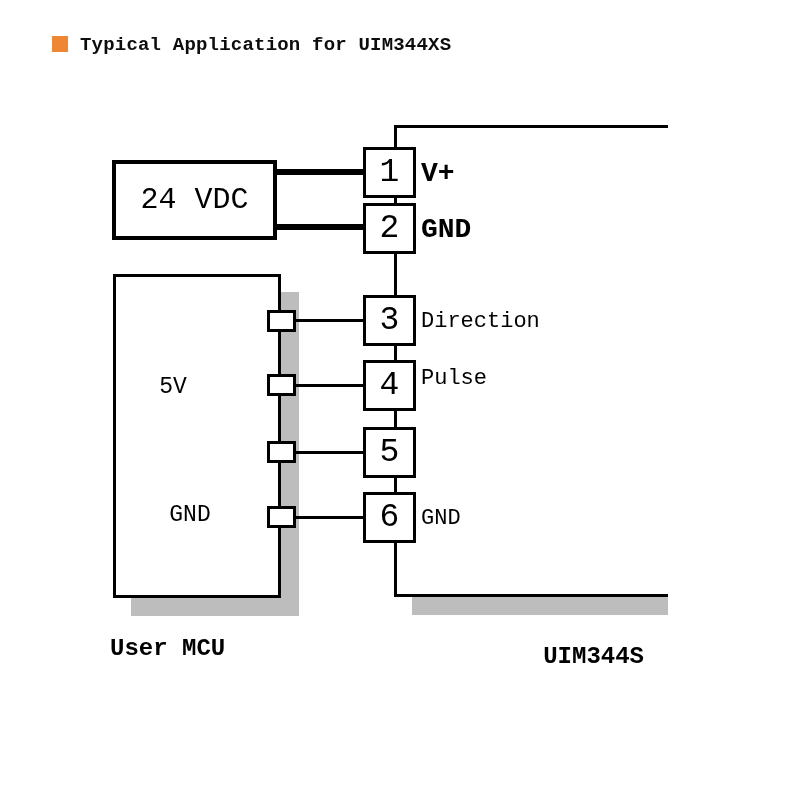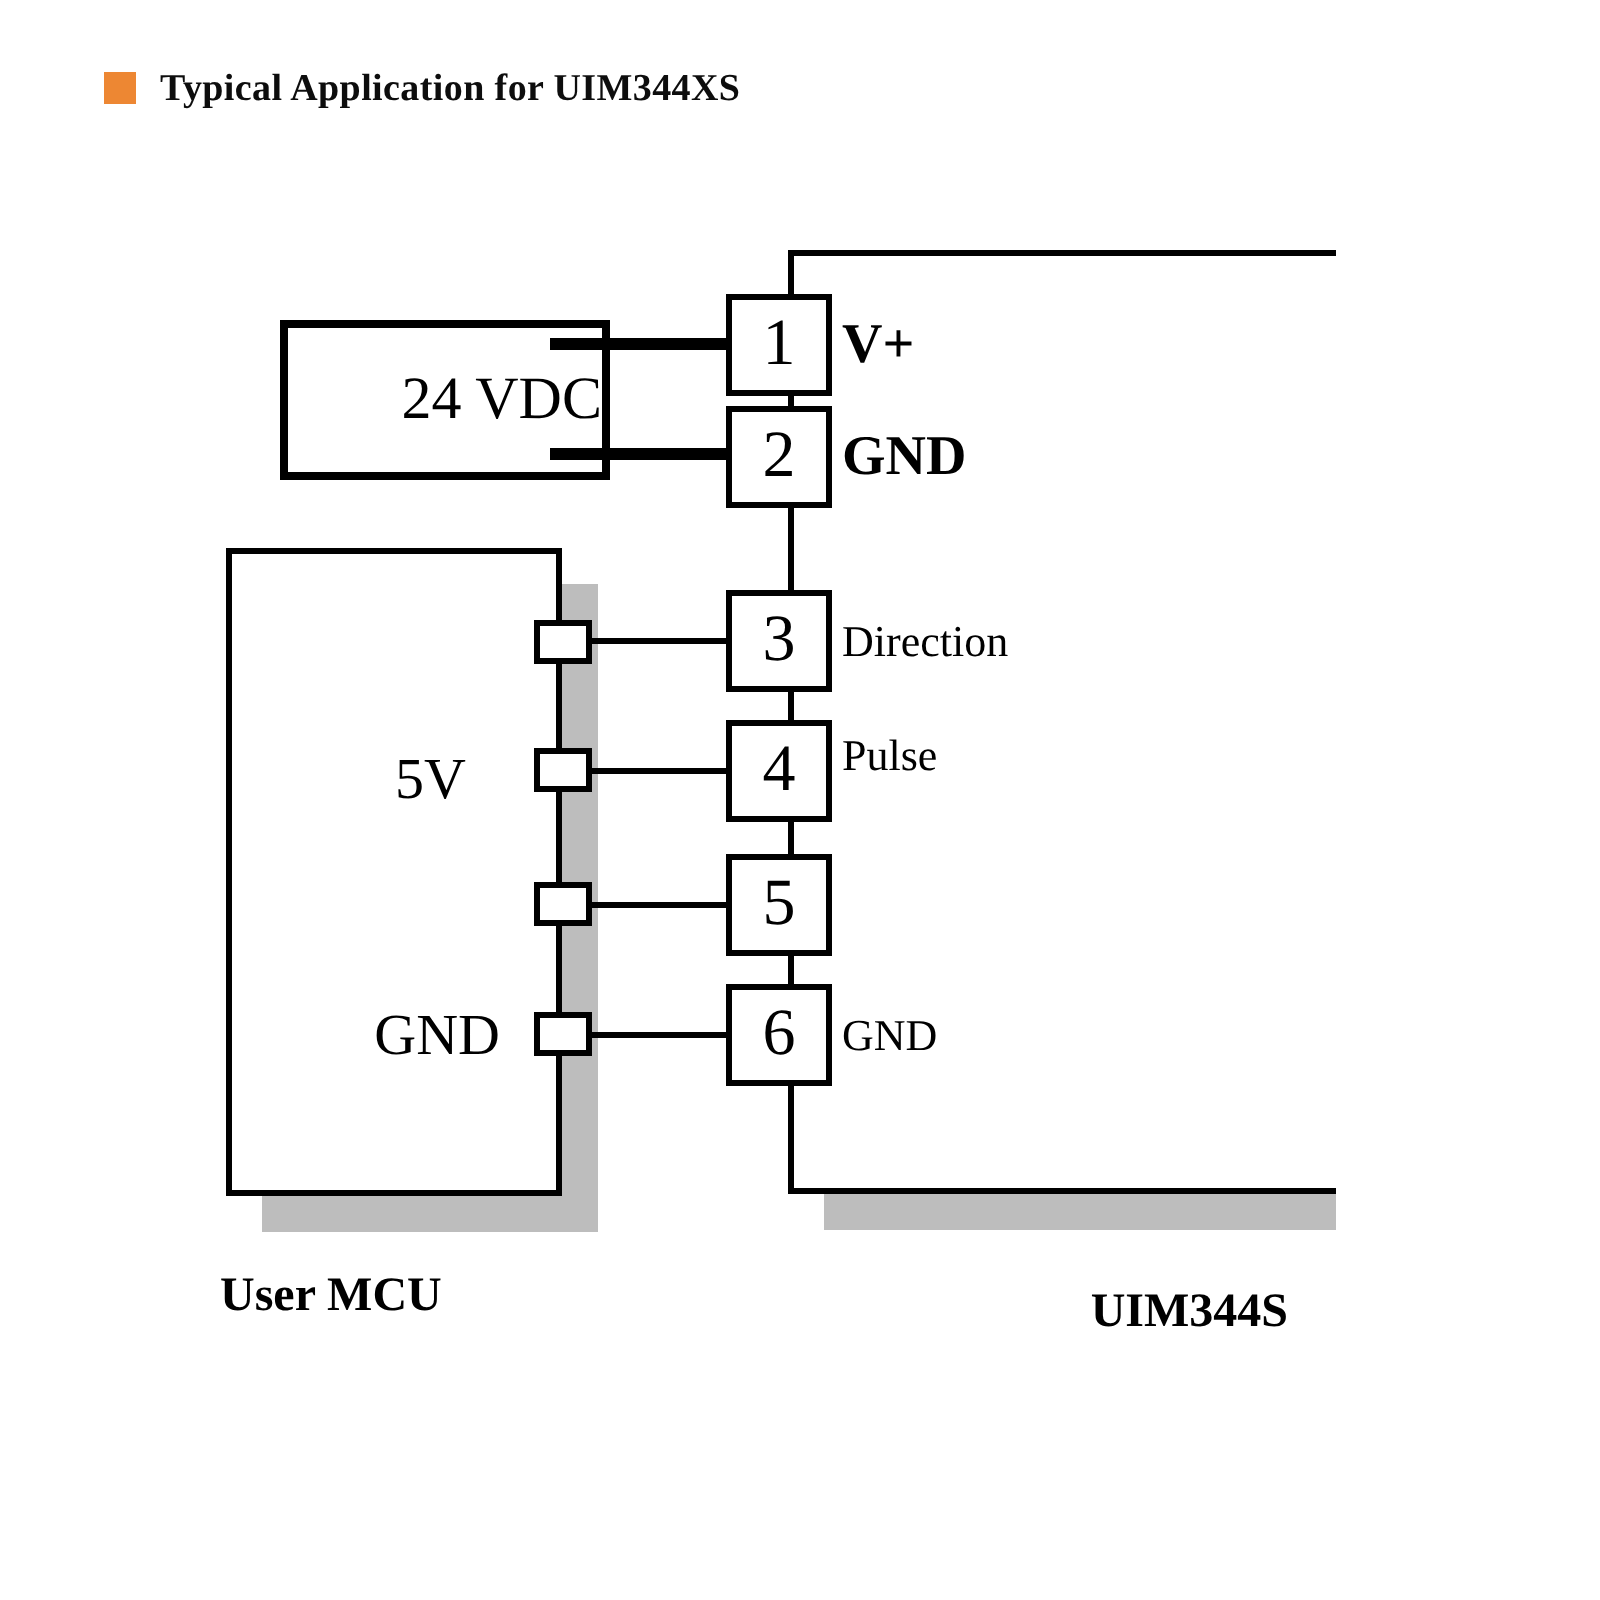--- a/index.html
+++ b/index.html
@@ -7,21 +7,21 @@
     --shadow: #BDBDBD;
     --line: #000000;
   }
   * { margin: 0; padding: 0; box-sizing: border-box; }
   html, body { background: #ffffff; }
   .scene {
     position: relative;
     width: 668px;
     height: 800px;
     background: #ffffff;
-    font-family: Liberation Serif, serif;
+    font-family: Liberation Mono, monospace;
     color: #000;
     overflow: hidden;
   }
   
   .bullet {
     position: absolute;
     left: 52px; top: 36px;
     width: 16px; height: 16px;
     background: var(--accent);
   }
@@ -38,23 +38,22 @@
   .box {
     position: absolute;
     background: #ffffff;
     border: 3px solid var(--line);
   }
   .shadowed { box-shadow: 18px 18px 0 var(--shadow); }
   .vdc-box {
     left: 112px; top: 160px;
     width: 165px; height: 80px;
     border-width: 4px;
-    display: flex; align-items: center; justify-content: flex-end;
+    display: flex; align-items: center; justify-content: center;
     font-size: 30px;
-    margin-left: 28px;
   }
   .mcu-box {
     left: 113px; top: 274px;
     width: 168px; height: 324px;
   }
   .driver-box {
     left: 394px; top: 125px;
     width: 277px; height: 472px;
   }
   
@@ -84,22 +83,22 @@
     left: 421px;
     transform: translateY(-50%);
     font-size: 22px;
     white-space: nowrap;
   }
   .pin-label--bold { font-weight: bold; font-size: 28px; }
   
   .mcu-label {
     position: absolute;
     width: 120px;
-    text-align: right;
-    font-size: 29px;
+    text-align: center;
+    font-size: 23px;
   }
   .mcu-label-5v  { left: 113px; top: 374px; }
   .mcu-label-gnd { left: 130px; top: 502px; }
   
   .caption {
     position: absolute;
     font-size: 24px;
     font-weight: bold;
   }
   .caption-mcu { left: 110px; top: 635px; }

